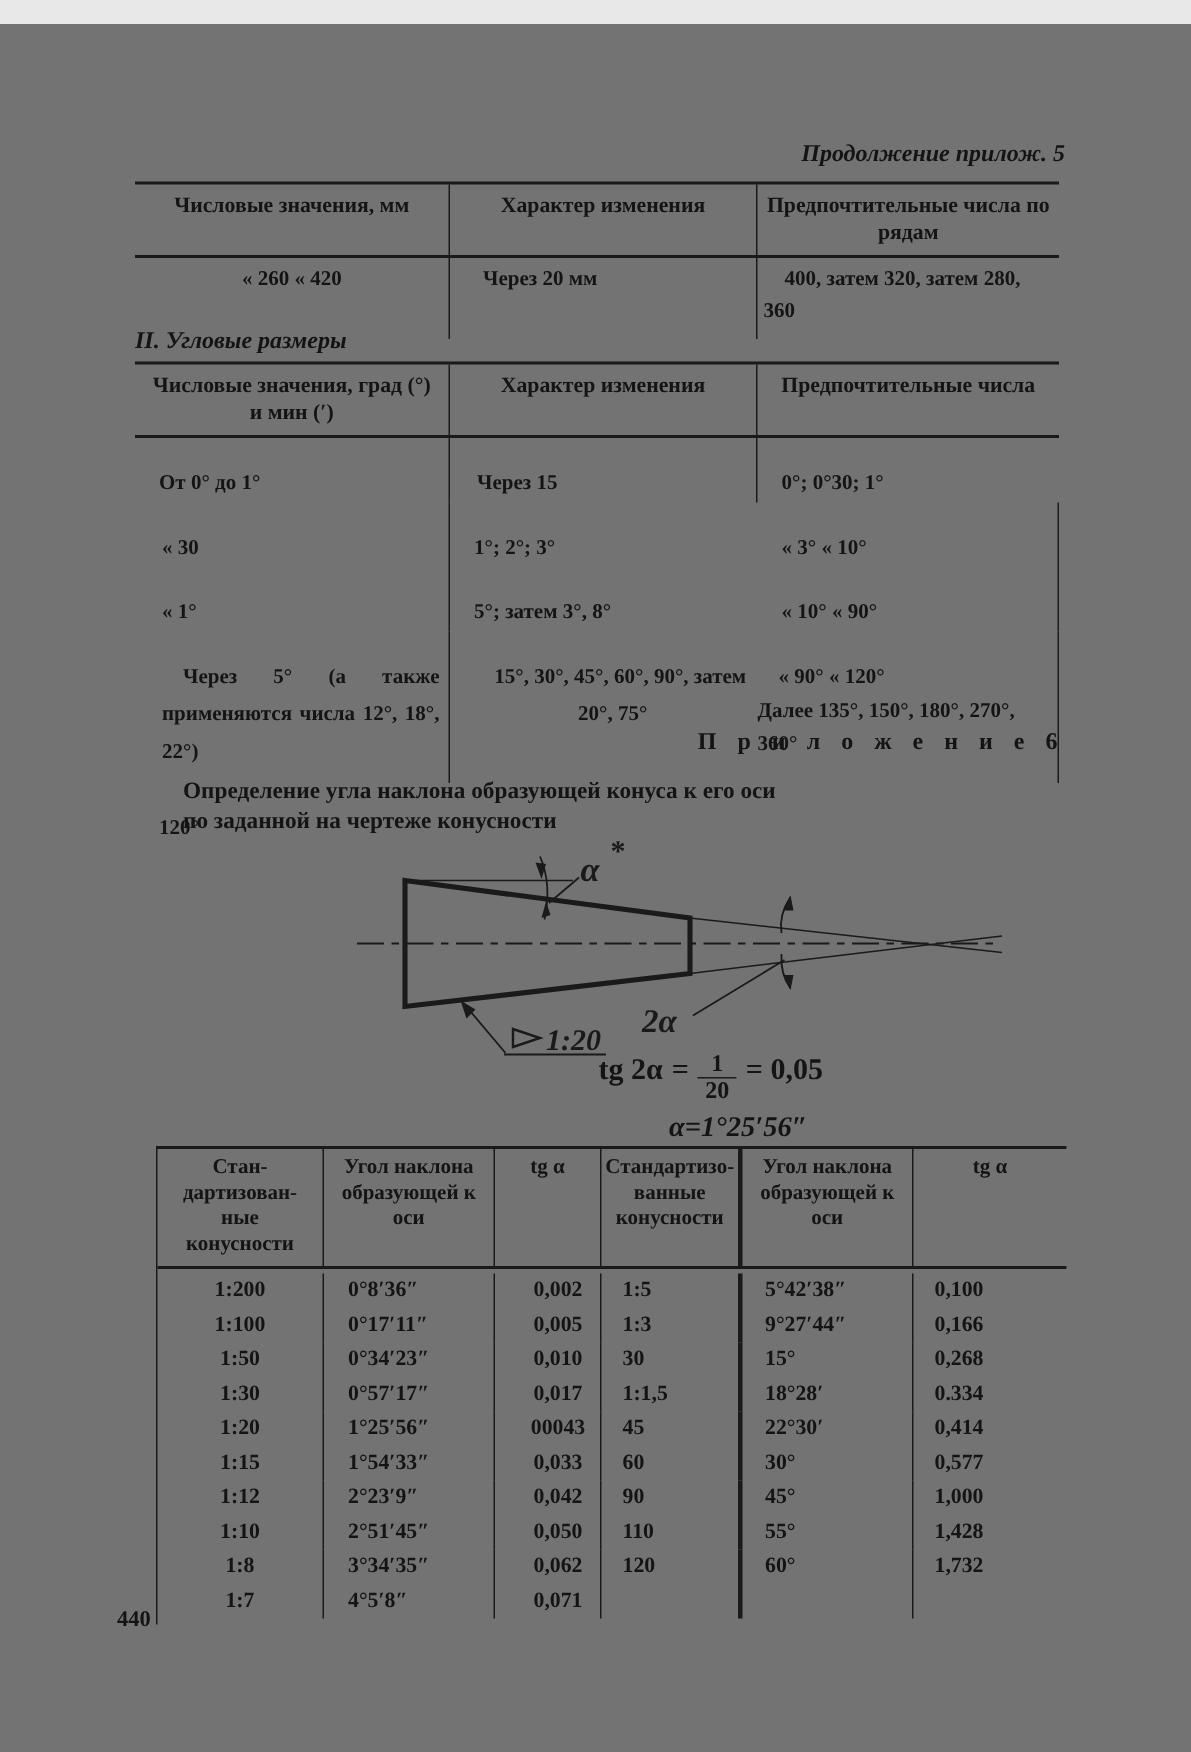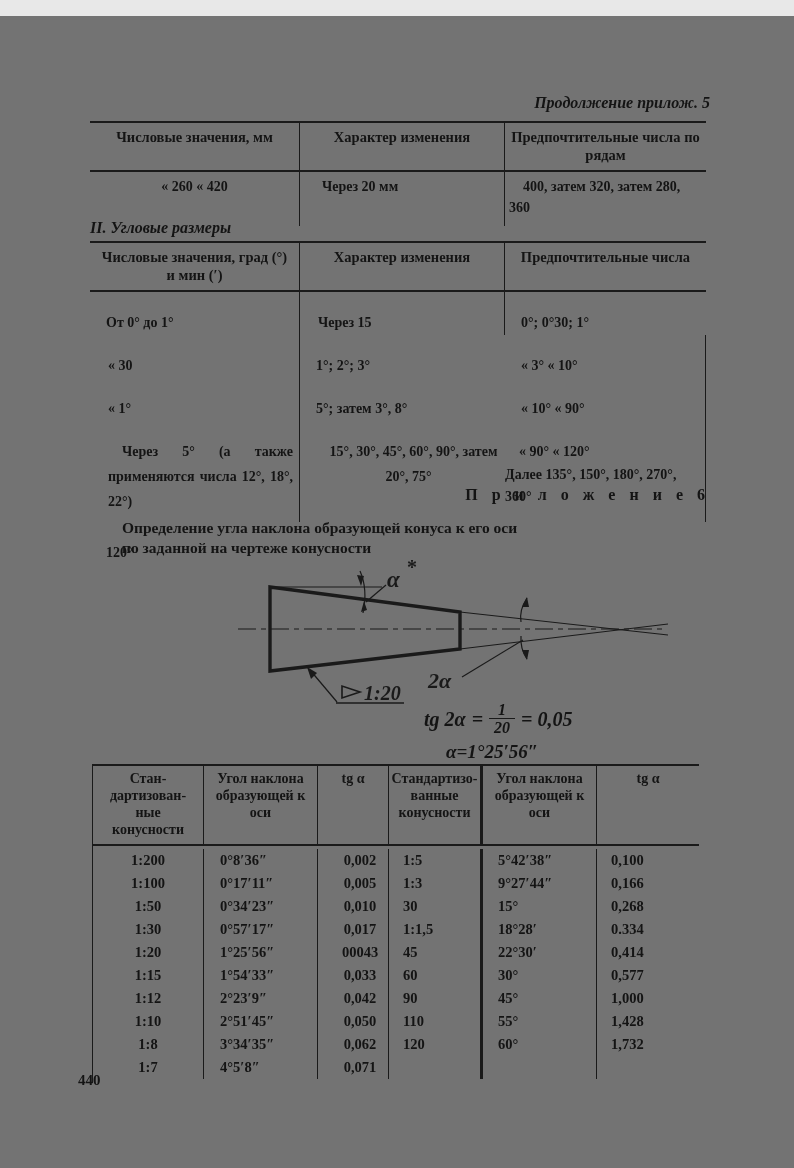--- a/index.html
+++ b/index.html
@@ -36,28 +36,28 @@
   .t2 .wrapcell{line-height:22px; text-indent:14px; text-align:justify;}
   .t2 .wrap3{line-height:22px; text-indent:10px; text-align:center;}
   .t2 .r5c1a{display:block; padding-left:14px;}
   .t2 .r5c1b{display:block; line-height:22px; padding-left:0; text-indent:0; padding-bottom:14px;}
   
   .app6{position:absolute; top:470px; right:84px; font-size:16px; letter-spacing:5px;}
   .title6{position:absolute; top:502px; left:122px; font-size:15.5px; line-height:20px; white-space:pre-line;}
   
   .draw{position:absolute; left:230px; top:540px;}
   
-  .f1{position:absolute; left:424px; top:686px; display:flex; align-items:center;
-      font-style:italic; font-size:20px; gap:6px;}
+  .f1{position:absolute; left:399px; top:686px; display:flex; 
+      font-size:20px; gap:6px;}
   .f1 .frac{display:inline-flex; flex-direction:column; align-items:center; font-size:16px; line-height:16px;}
   .f1 .num{padding:0 5px;}
   .f1 .den{border-top:1.6px solid #1a1a1a; padding:1px 5px 0;}
   .f2{position:absolute; left:446px; top:725px; font-style:italic; font-size:19px;}
   
-  .t3{position:absolute; left:92px; top:748px; width:606px;
+  .t3{position:absolute; left:104px; top:748px; width:606px;
       border-top:2px solid #1a1a1a; border-left:1.5px solid #1a1a1a;}
   .t3 .hd{display:grid; grid-template-columns:111px 114px 71px 94px 114px 102px;
       border-bottom:2px solid #1a1a1a;}
   .t3 .hd > div{text-align:center; font-size:14px; line-height:17px; padding:4px 2px 6px;}
   .t3 .bd{display:grid; grid-template-columns:111px 114px 71px 94px 114px 102px;
       grid-auto-rows:23px; padding-top:3px; padding-bottom:4px;}
   .t3 .bd > div{font-size:14.5px; line-height:23px;}
   .b1{border-right:1.5px solid #1a1a1a;}
   .b3{border-right:3px solid #1a1a1a;}
   .t3 .k1{text-align:center;}

